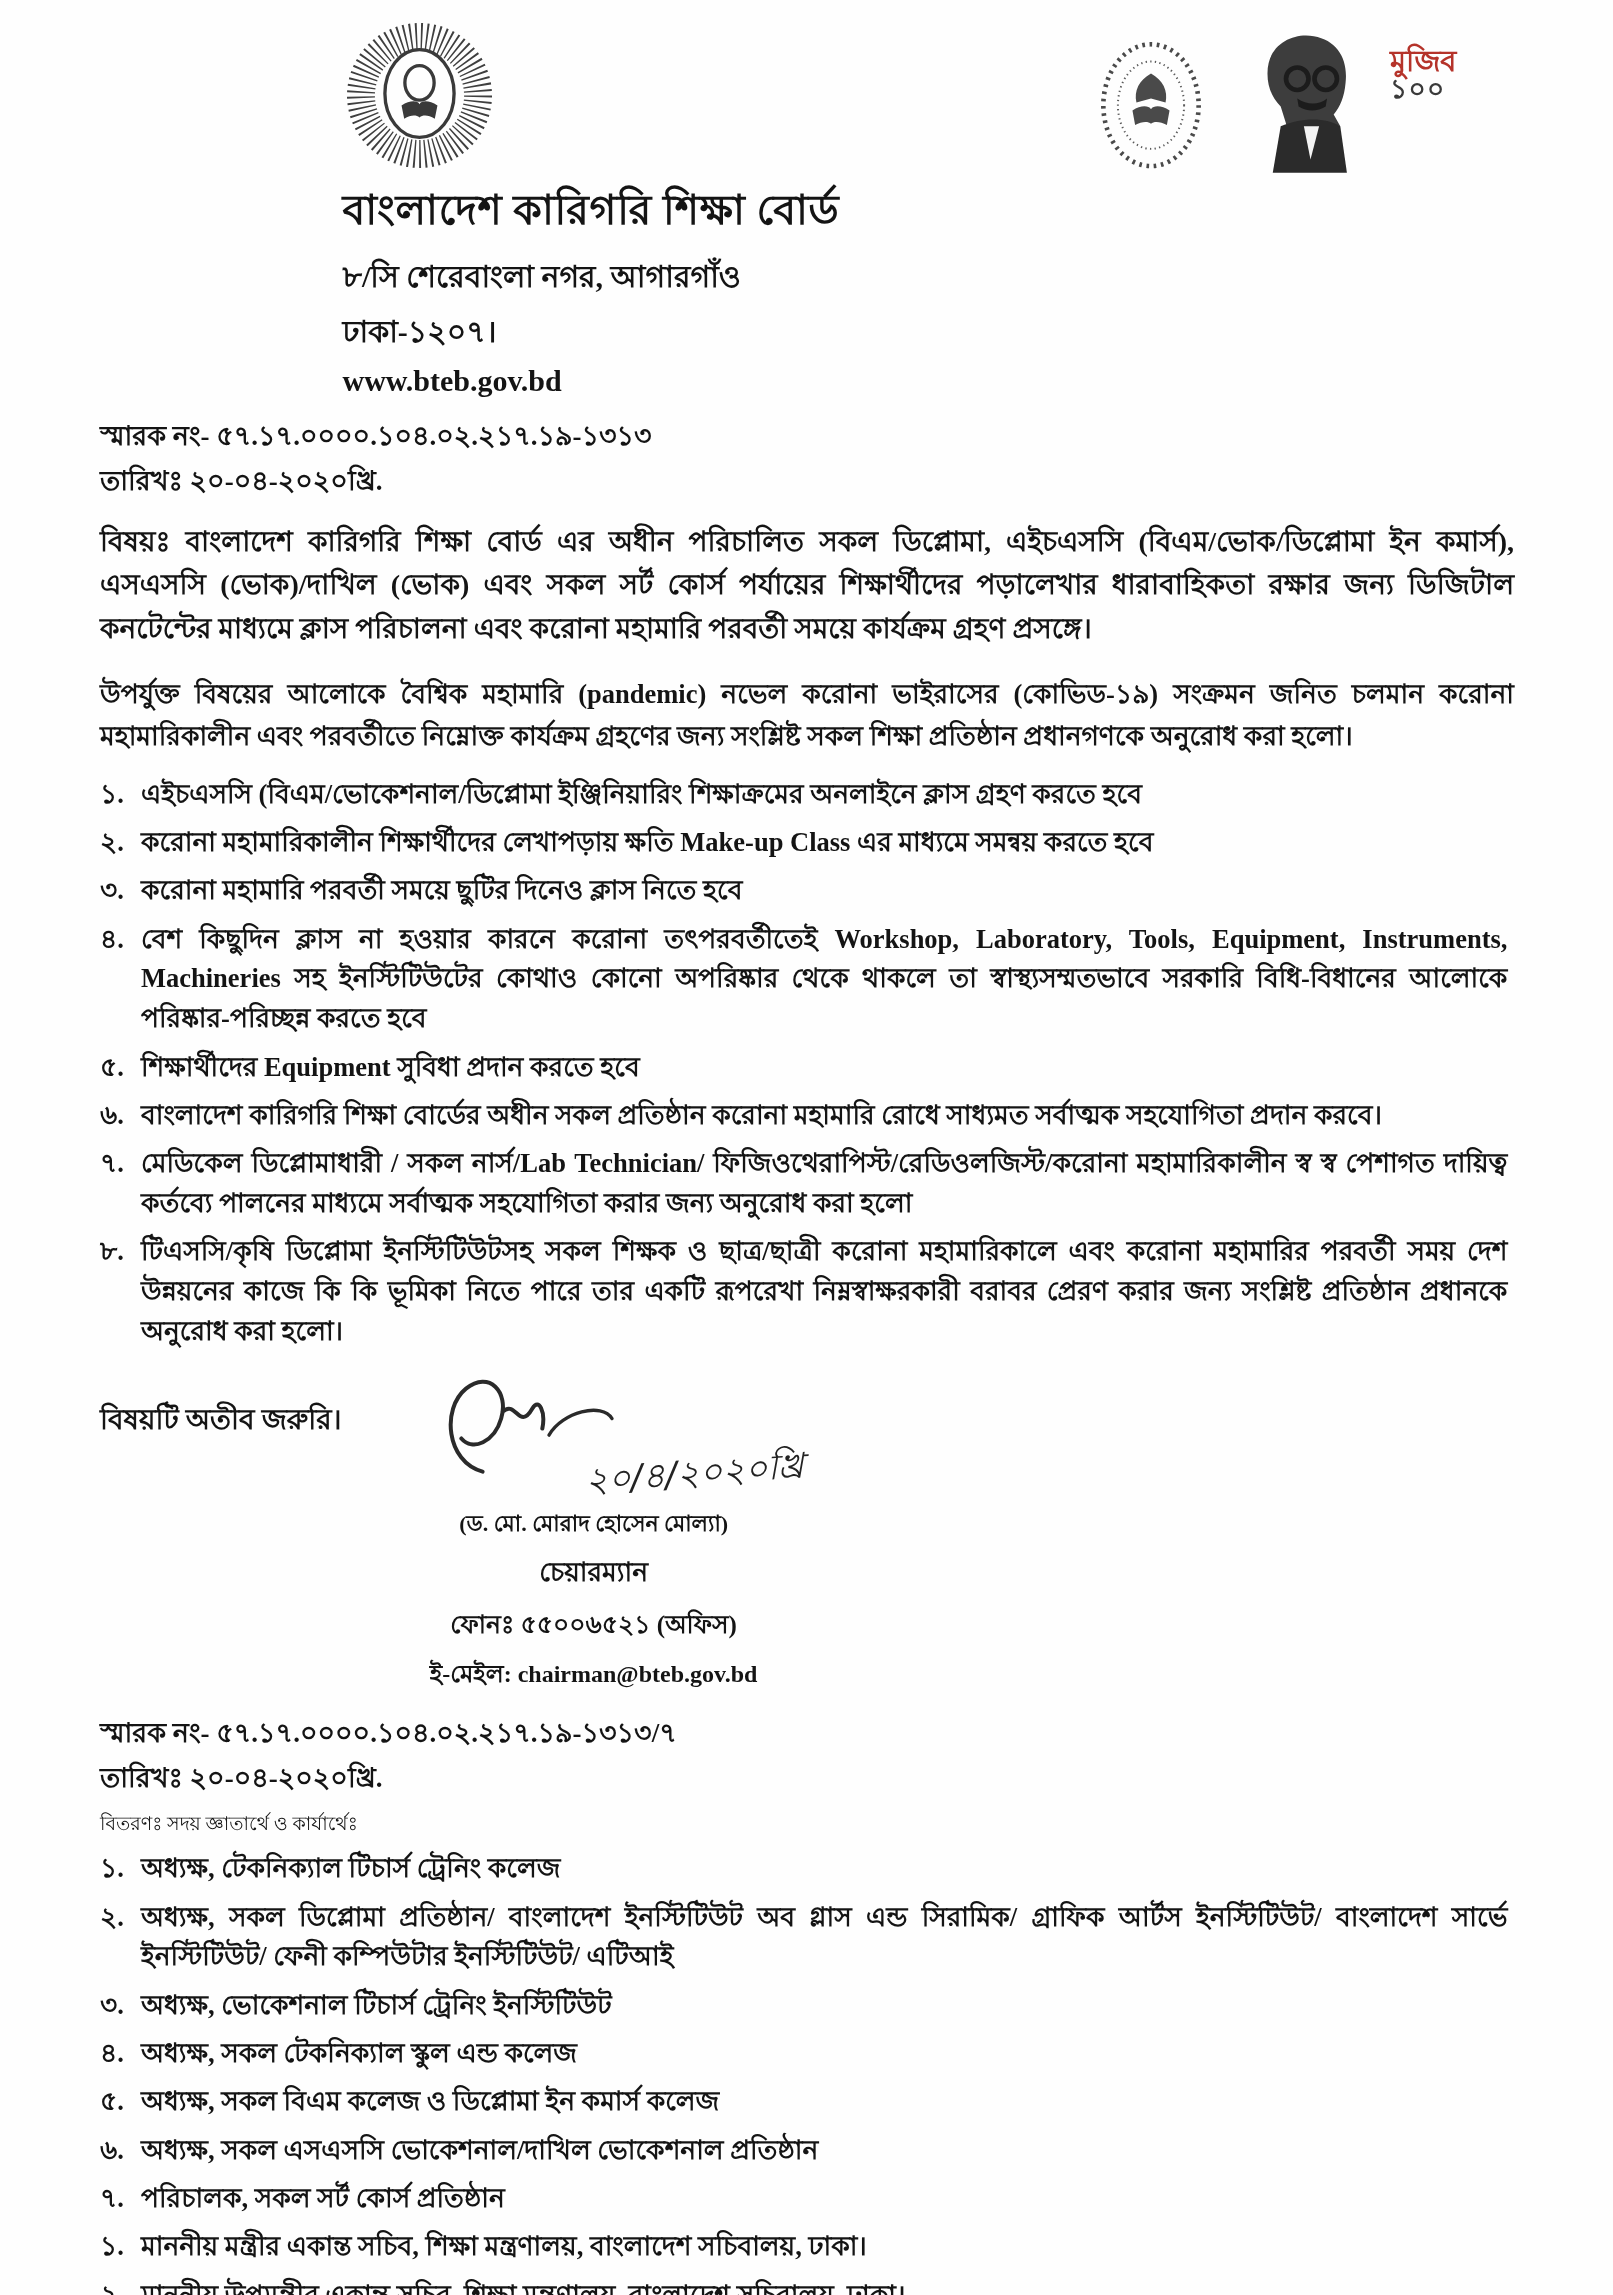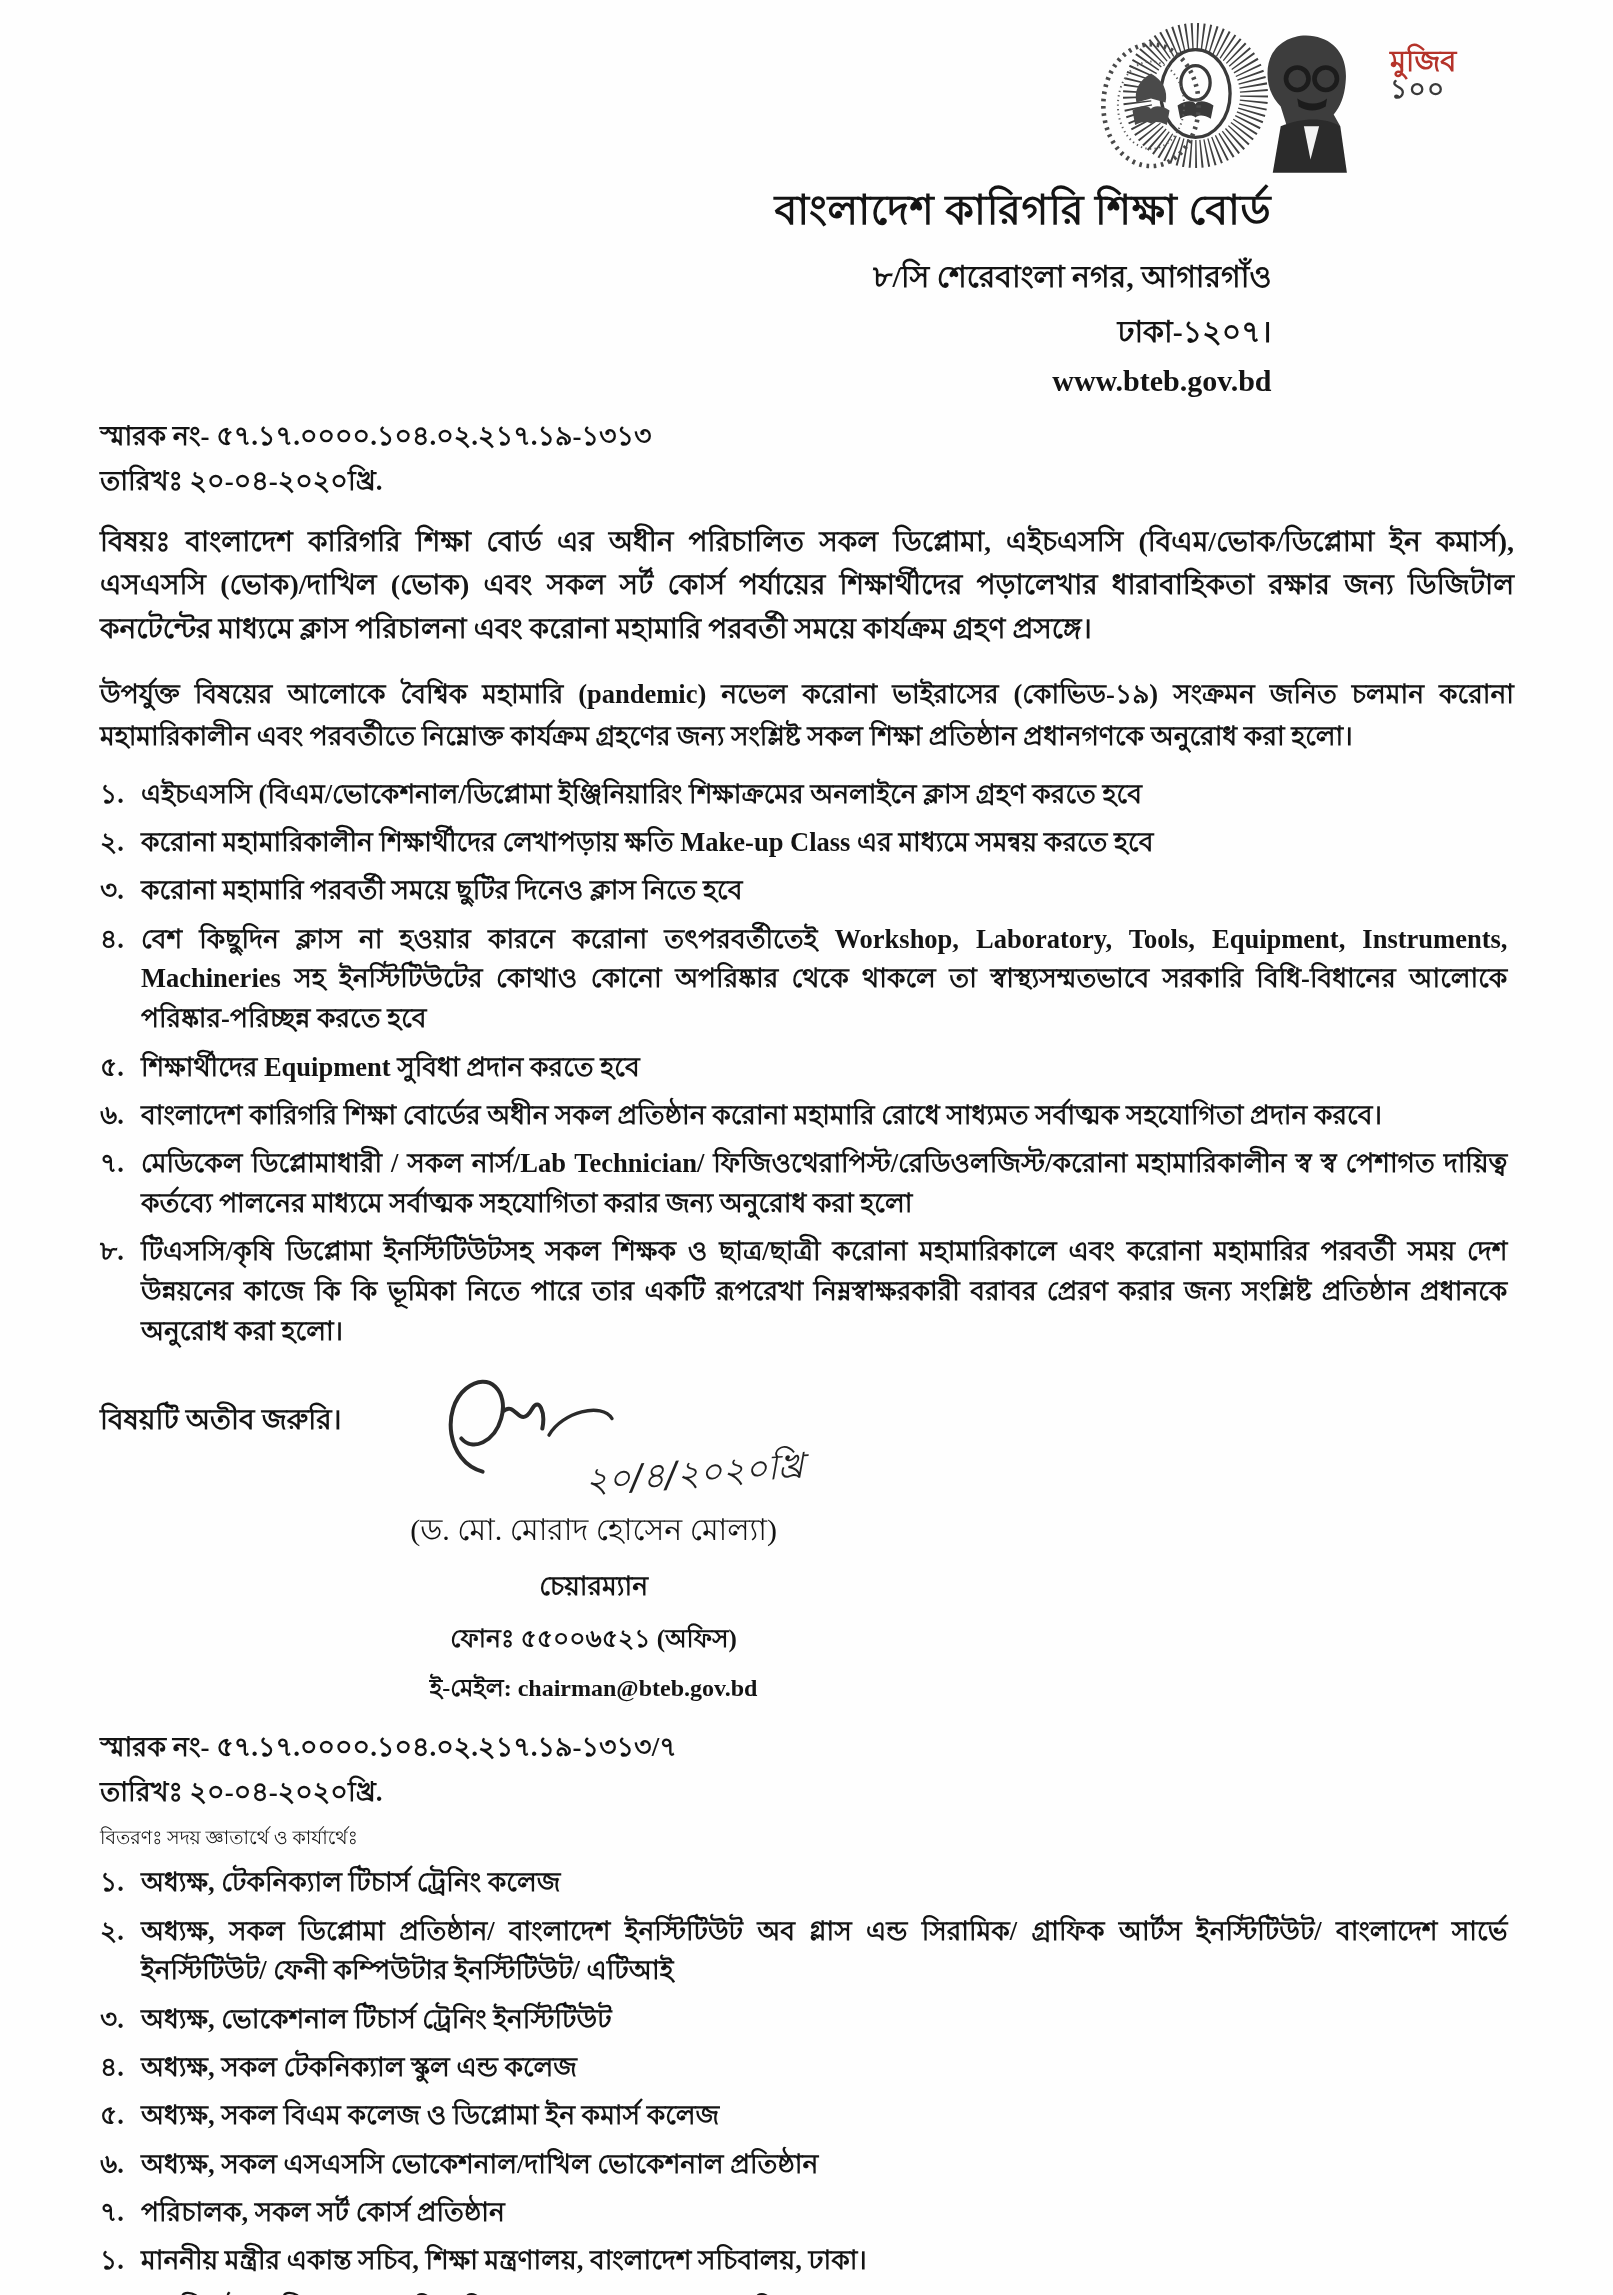--- a/index.html
+++ b/index.html
@@ -8,21 +8,21 @@
     width:1614px;height:2295px;
     margin:0 auto;
     background:#fefefe;
     color:#141414;
     font-family:"Liberation Serif", serif;
     box-sizing:border-box;
     padding:18.6px 100px 13.3px 100px;
     overflow:hidden;
   }
   
-  .header{ text-align:right; margin:0 auto; width:929px; }
+  .header{ text-align:left; margin:0 auto; width:929px; }
   .seal{ display:block; margin:0 auto 4px auto; }
   .org-name{ font-size:41px; font-weight:700; letter-spacing:0.7px; margin:2.7px 0 6.6px 0;}
   .addr{ font-size:30px; font-weight:600; margin:4px 0;}
   .site{ font-size:30px; font-weight:600; margin:5.3px 0 0 0;}
   .right-logos{ position:absolute; top:26.5px; left:1098px; width:425px; height:166px;}
   .emblem{ position:absolute; left:0; top:12px;}
   .mujib{ position:absolute; left:143px; top:0;}
   .mujib-wordmark{ position:absolute; left:292px; top:20px; width:126px; line-height:1.0;}
   .mujib-word-red{ color:#b5332a; font-weight:700; font-size:29px; font-family:"Liberation Sans", sans-serif;}
   .mujib-word-dark{ color:#3a3a3a; font-weight:700; font-size:26.5px; font-family:"Liberation Sans", sans-serif; letter-spacing:1.3px;}
@@ -33,21 +33,21 @@
   .subject{ font-size:28px; font-weight:700; line-height:1.55; text-align:justify; margin-top:14.6px;}
   .para{ font-size:26.5px; font-weight:600; line-height:1.6; text-align:justify; margin-top:22.6px;}
   .list{ margin-top:17px; }
   .li{ display:flex; font-size:26.5px; font-weight:600; line-height:1.5; margin-top:8.6px; }
   .li .num{ flex:0 0 41px; }
   .li .txt{ flex:1; text-align:justify; padding-right:6.6px;}
   .urgent-row{ display:flex; justify-content:flex-start; margin-top:20px;}
   .urgent{ font-size:28px; font-weight:700; padding-top:26.5px;}
   
   .sig-block{ text-align:center; }
-  .sig-name{ font-size:30px; font-weight:400; margin-top:1.3px;}
+  .sig-name{ font-size:22px; font-weight:700; margin-top:1.3px;}
   .sig-title{ font-size:26.5px; font-weight:700; margin-top:9.3px;}
   .sig-phone{ font-size:25px; font-weight:600; margin-top:9.3px;}
   .sig-email{ font-size:24px; font-weight:600; margin-top:6.6px;}
   .hand{ font-family:"DejaVu Sans", sans-serif; font-style:italic; color:#222; }
   .chair-date{ font-size:35px; transform:rotate(-4deg); display:inline-block; margin-left:-40px;}
   
   .dist-head{ font-size:19px; font-weight:400; margin-top:6.6px;}
   .cc-wrap{ position:relative; }
   svg{ display:inline-block; }
 </style>

